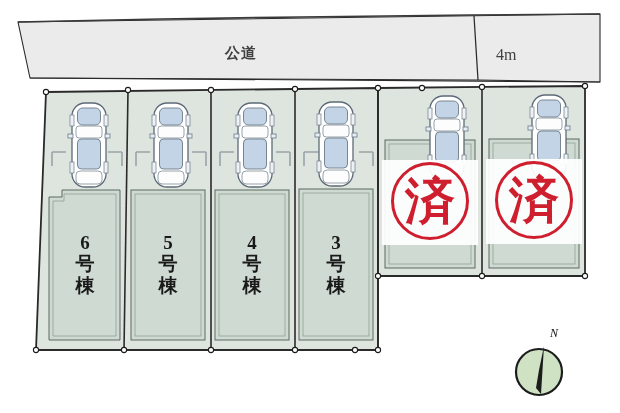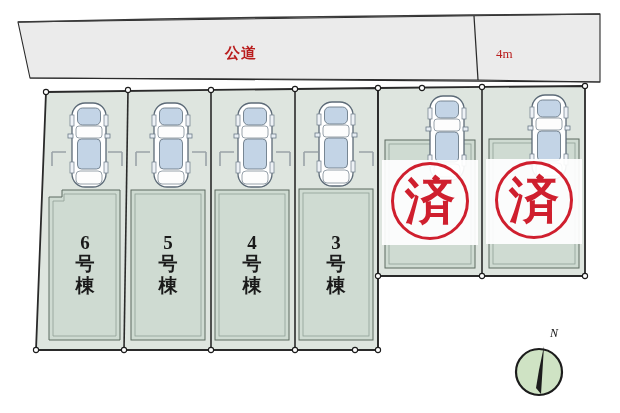--- a/index.html
+++ b/index.html
@@ -20,28 +20,28 @@
     position: absolute;
     left: 0;
     top: 0;
     width: 620px;
     height: 413px;
   }
   .road-label {
     position: absolute;
     font-size: 15px;
     font-weight: bold;
-    color: #b91c1c;
+    color: #404040;
     letter-spacing: 1px;
     white-space: nowrap;
   }
   #road-name-label { left: 225px; top: 44px; }
   #road-width-label {
     left: 496px; top: 46px;
-    font-size: 13px;
+    font-size: 16px;
     font-weight: normal;
     font-family: "Liberation Serif", serif;
     letter-spacing: 0;
   }
 
   
   .lot-label {
     position: absolute;
     width: 46px;
     text-align: center;

